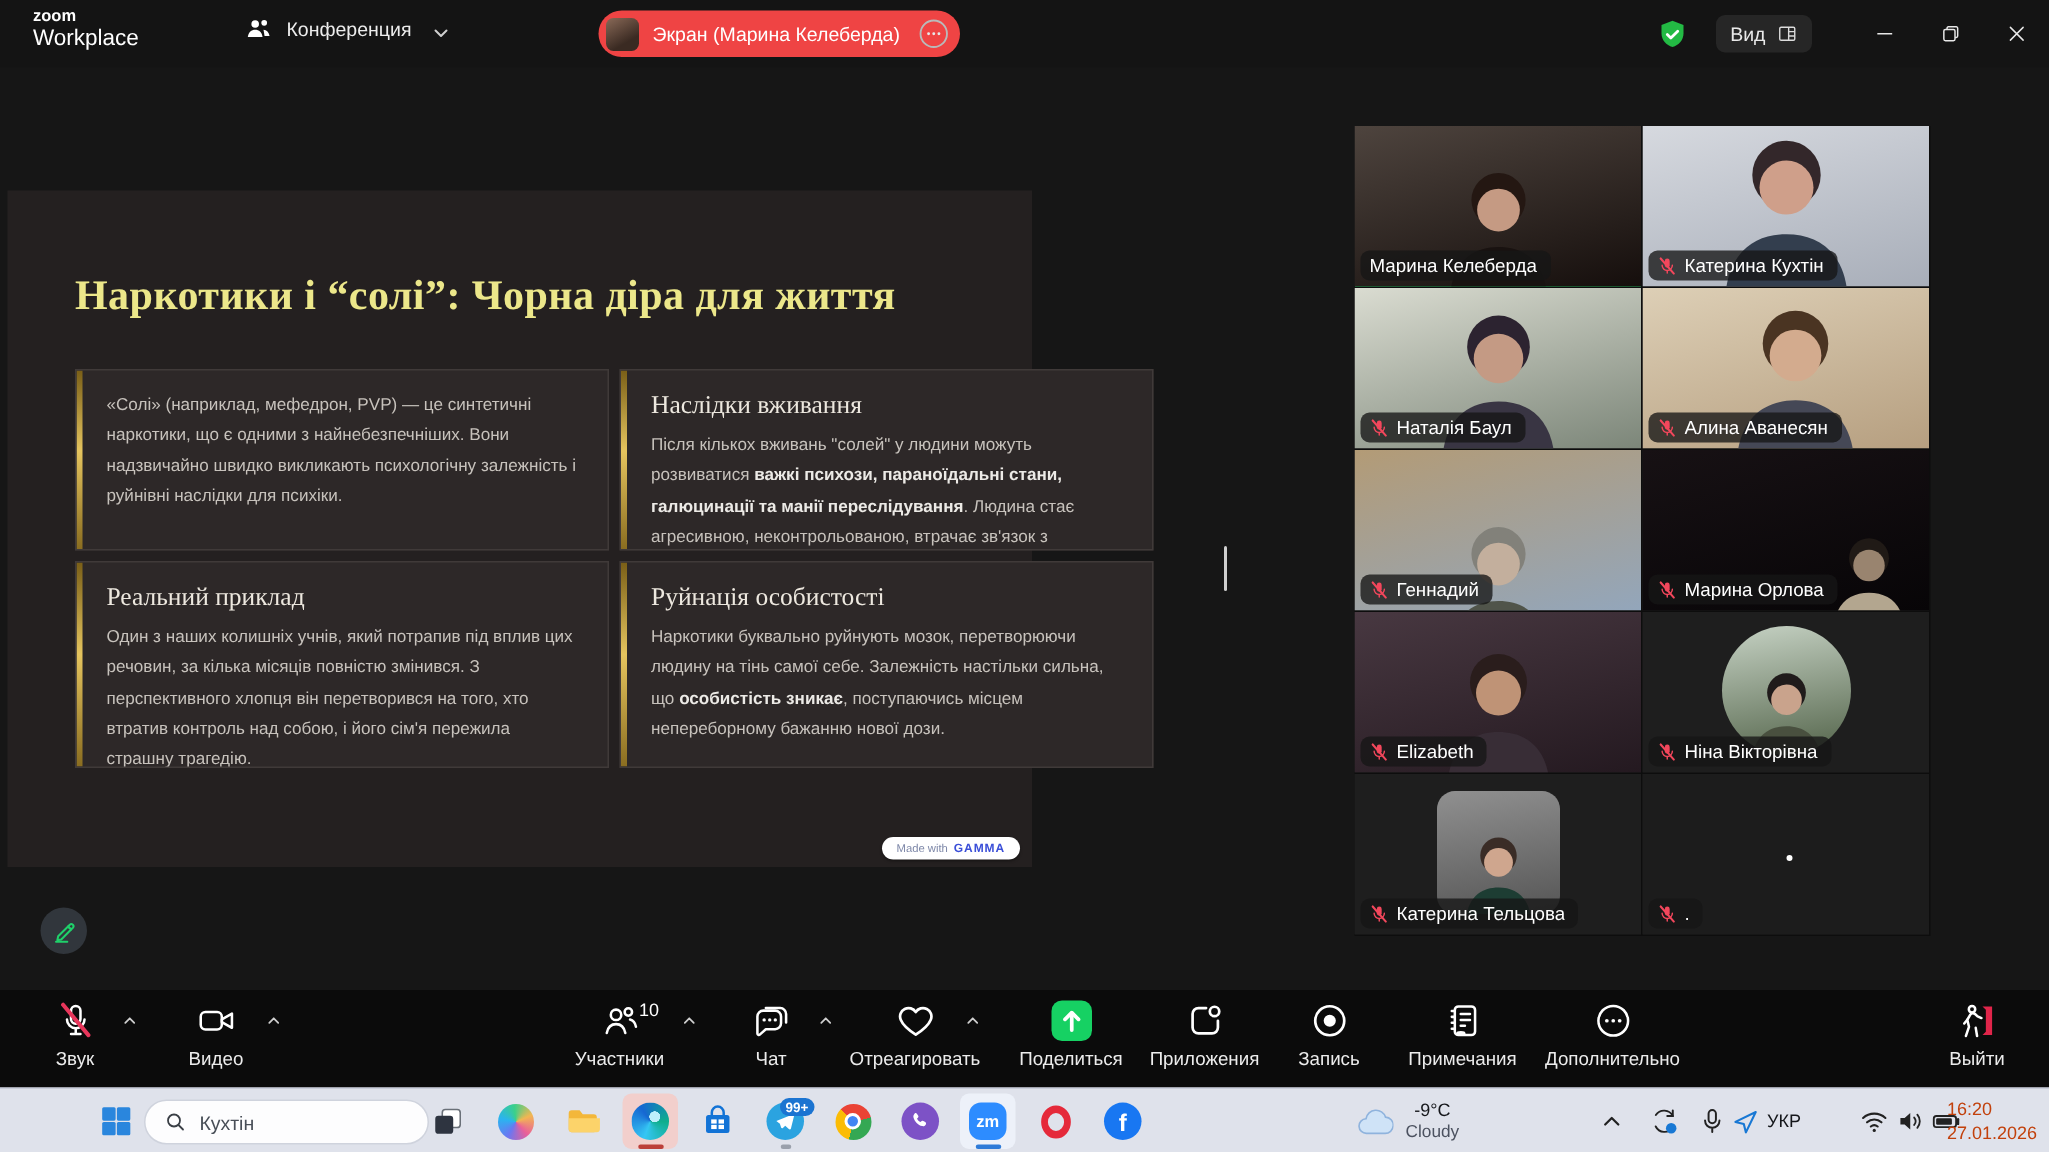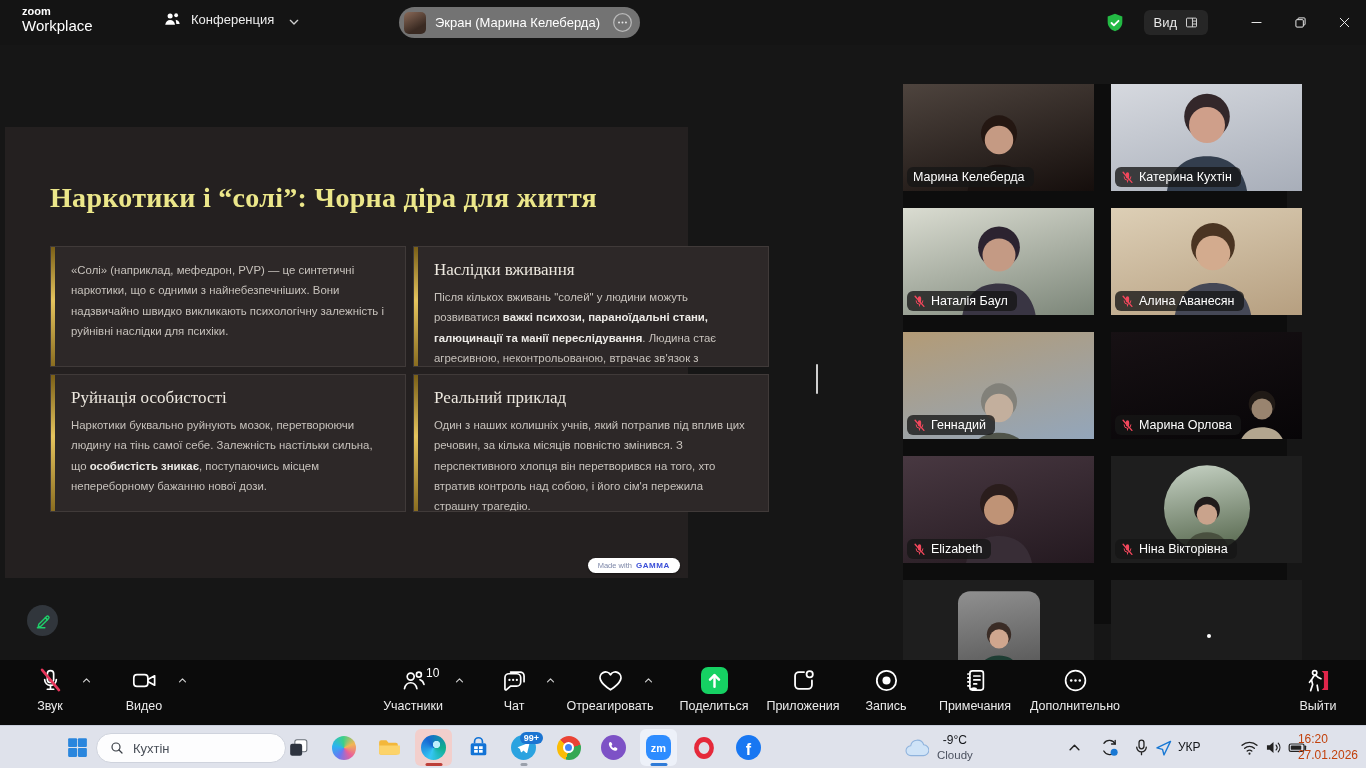--- a/index.html
+++ b/index.html
@@ -8,21 +8,21 @@
   #app{position:relative;width:1366px;height:768px;background:#161616}
 
   
   #titlebar{position:absolute;top:0;left:0;right:0;height:45px;background:#141414}
   .logo{position:absolute;left:22px;top:5px;color:#fff;cursor:default}
   .logo .l1{font-size:11px;font-weight:700;line-height:12px}
   .logo .l2{font-size:15px;font-weight:400;line-height:17px}
   .logo-chev{position:absolute;left:286px;top:14px;width:16px;height:16px}
   .meeting-tab{position:absolute;left:163px;top:10px;display:flex;align-items:center;gap:9px;color:#ececec;font-size:13px}
   .meeting-tab svg{width:19px;height:19px}
-  .share-pill{position:absolute;left:399px;top:7px;height:31px;background:#737373;border-radius:16px;
+  .share-pill{position:absolute;left:399px;top:7px;height:31px;background:#ef4444;border-radius:16px;
     display:flex;align-items:center;padding:0 6px 0 5px;gap:9px}
   .share-pill .savatar{width:22px;height:22px;border-radius:5px;background:linear-gradient(150deg,#8a6a58,#3a2a22 70%)}
   .share-pill .stext{color:#fff;font-size:13px;padding-right:2px}
   .share-pill .sellipsis{width:23px;height:23px}
   .tb-right{position:absolute;right:0;top:0;height:45px;display:flex;align-items:center}
   .shield{width:22px;height:22px;margin-right:18px}
   .view-btn{display:flex;align-items:center;gap:7px;background:#262626;border-radius:6px;padding:5px 9px;color:#e9e9e9;font-size:13px;border:none;cursor:pointer}
   .view-btn svg{width:15px;height:15px}
   .win-ctl{width:44px;height:45px;display:flex;align-items:center;justify-content:center;background:transparent;border:none;cursor:pointer}
   .win-ctl svg{width:17px;height:17px}
@@ -45,21 +45,21 @@
   #gamma-badge .gp{font-size:7.5px;color:#7d87a8}
   #gamma-badge .gb{font-size:8px;font-weight:800;letter-spacing:.6px;color:#3b4fd8}
 
   #annotate-btn{position:absolute;left:27px;top:605px;width:31px;height:31px;border-radius:50%;
     background:#31363c;border:none;display:flex;align-items:center;justify-content:center;cursor:pointer}
   #annotate-btn svg{width:19px;height:19px}
   #divider-handle{position:absolute;left:816px;top:364px;width:2px;height:30px;background:#cfcfcf;border-radius:2px;cursor:col-resize}
 
   
   #gallery{position:absolute;left:903px;top:84px;width:384px;height:540px;
-    display:grid;grid-template-columns:191px 191px;grid-template-rows:repeat(5,107px);gap:17px;background:#0d0d0d}
+    display:grid;grid-template-columns:191px 191px;grid-template-rows:repeat(5,107px);gap:1px;background:#0d0d0d}
   .tile{position:relative;overflow:hidden;cursor:pointer;background:#1c1c1c}
   .tile.active{box-shadow:inset 0 0 0 2px #23c55e}
   .vid{position:absolute;inset:0;overflow:hidden}
   .sil{position:absolute;left:50%;bottom:-2px;transform:translateX(-50%) translate(var(--px,0px),var(--py,0px))}
   .avatar{position:absolute;left:50%;top:50%;transform:translate(-50%,-52%);overflow:hidden}
   .avatar.circle{width:86px;height:86px;border-radius:50%}
   .avatar.square{width:82px;height:82px;border-radius:12px}
   .avatar .sil{bottom:-4px}
   .dot{position:absolute;left:50%;top:50%;width:4px;height:4px;border-radius:50%;background:#fff}
   .nameplate{position:absolute;left:4px;bottom:4px;display:flex;align-items:center;gap:5px;
@@ -202,26 +202,26 @@
     <h1 id="slide-title">Наркотики і “солі”: Чорна діра для життя</h1>
     <div id="cards">
         <div class="card">
           <p class="card-body"><span>«Солі» (наприклад, мефедрон, PVP) — це синтетичні наркотики, що є одними з найнебезпечніших. Вони надзвичайно швидко викликають психологічну залежність і руйнівні наслідки для психіки.</span></p>
         </div>
         <div class="card">
           <h3 class="card-title">Наслідки вживання</h3>
           <p class="card-body"><span>Після кількох вживань "солей" у людини можуть розвиватися </span><span class="b">важкі психози, параноїдальні стани, галюцинації та манії переслідування</span><span>. Людина стає агресивною, неконтрольованою, втрачає зв'язок з реальністю.</span></p>
         </div>
         <div class="card">
+          <h3 class="card-title">Реальний приклад</h3>
+          <p class="card-body"><span>Один з наших колишніх учнів, який потрапив під вплив цих речовин, за кілька місяців повністю змінився. З перспективного хлопця він перетворився на того, хто втратив контроль над собою, і його сім'я пережила страшну трагедію.</span></p>
+        </div>
+        <div class="card">
           <h3 class="card-title">Руйнація особистості</h3>
           <p class="card-body"><span>Наркотики буквально руйнують мозок, перетворюючи людину на тінь самої себе. Залежність настільки сильна, що </span><span class="b">особистість зникає</span><span>, поступаючись місцем непереборному бажанню нової дози.</span></p>
-        </div>
-        <div class="card">
-          <h3 class="card-title">Реальний приклад</h3>
-          <p class="card-body"><span>Один з наших колишніх учнів, який потрапив під вплив цих речовин, за кілька місяців повністю змінився. З перспективного хлопця він перетворився на того, хто втратив контроль над собою, і його сім'я пережила страшну трагедію.</span></p>
         </div>
       </div>
     <div id="gamma-badge">
       <span class="gp">Made with</span>
       <span class="gb">GAMMA</span>
     </div>
   </section>
 
   <button id="annotate-btn">
     <svg viewBox="0 0 24 24">

